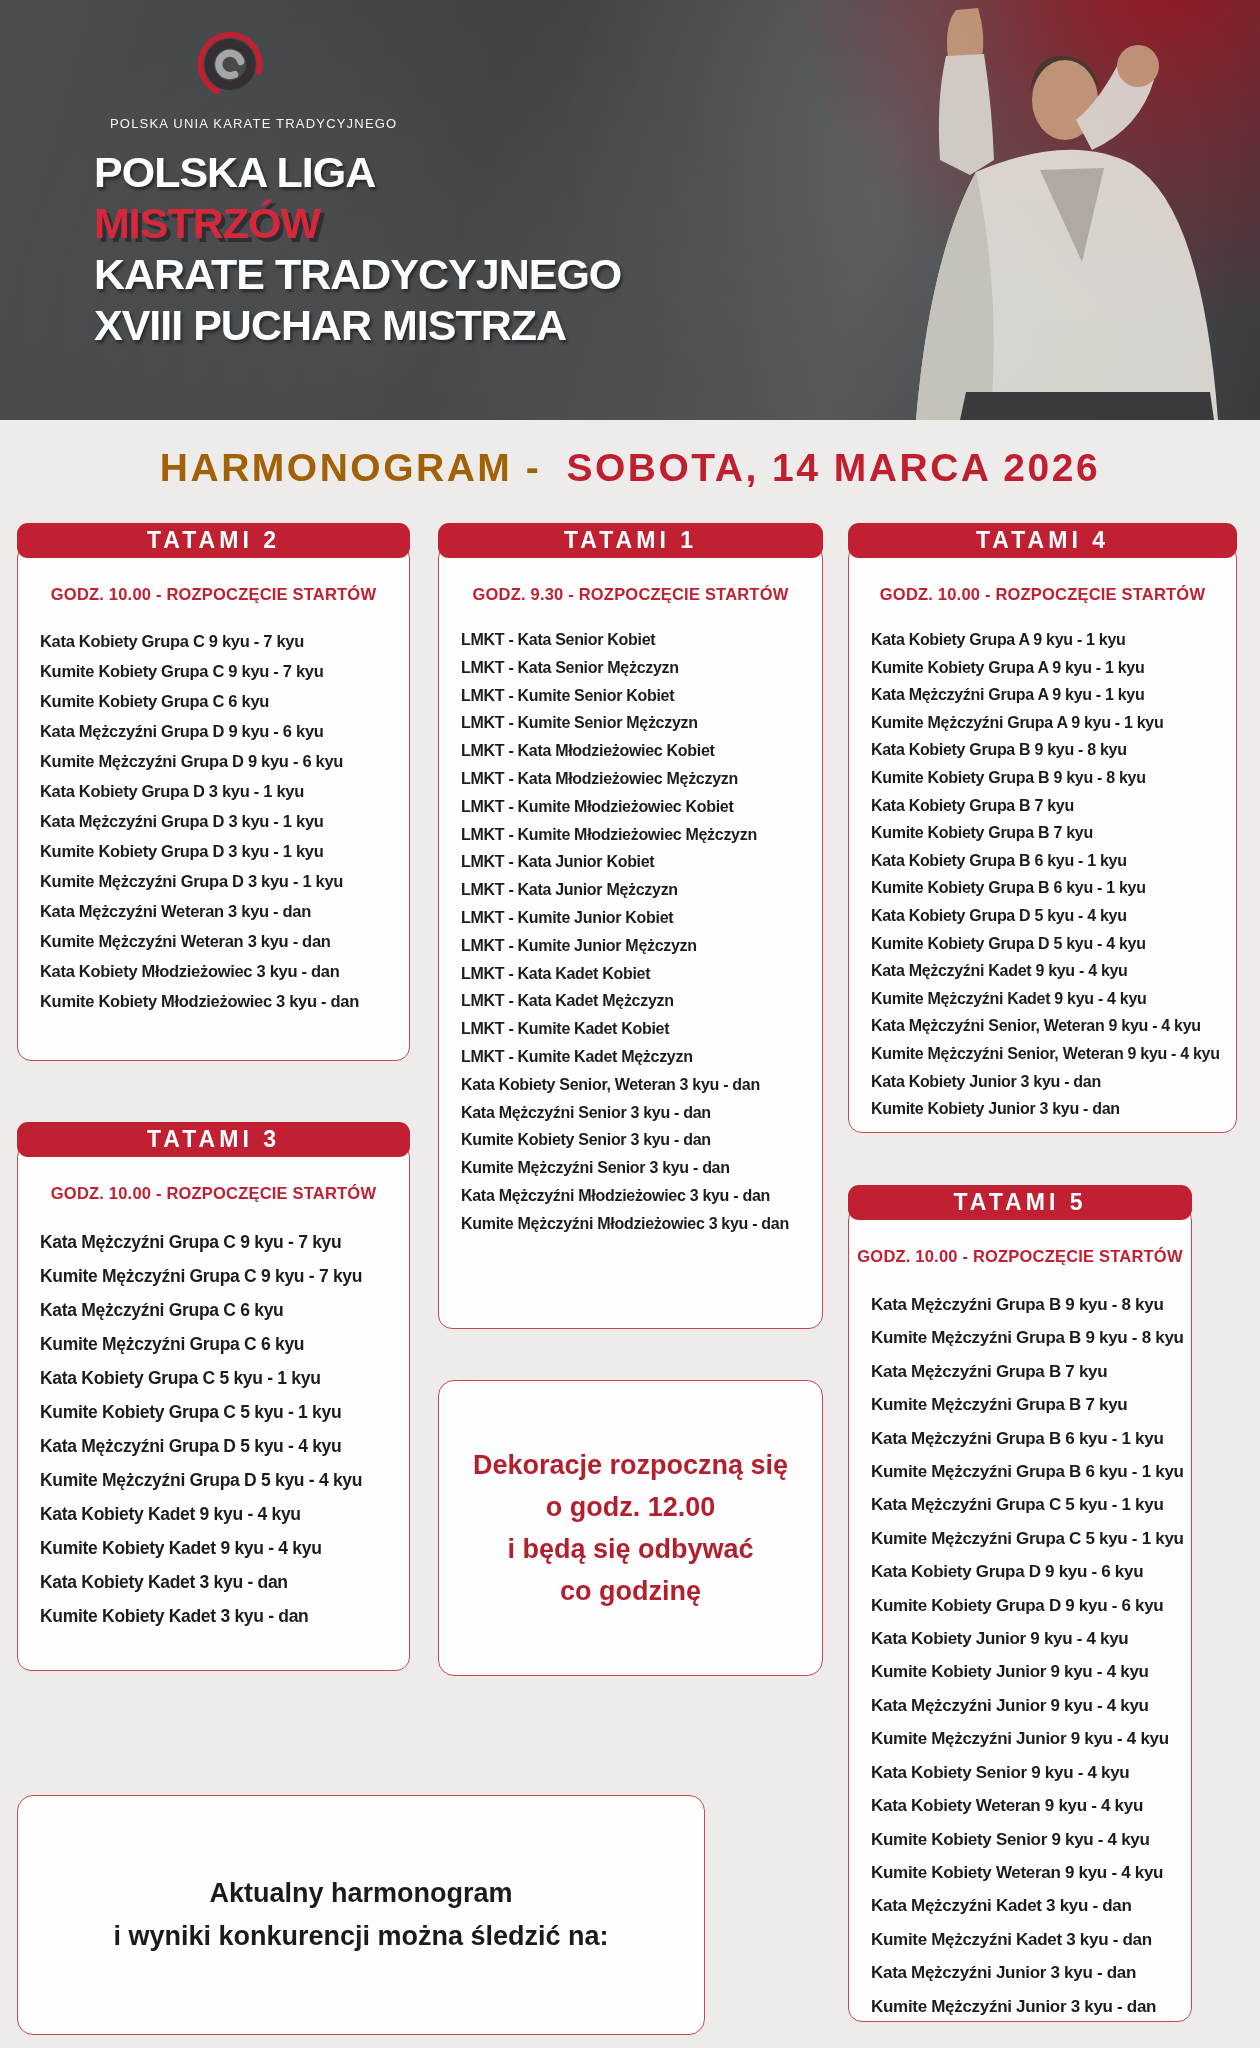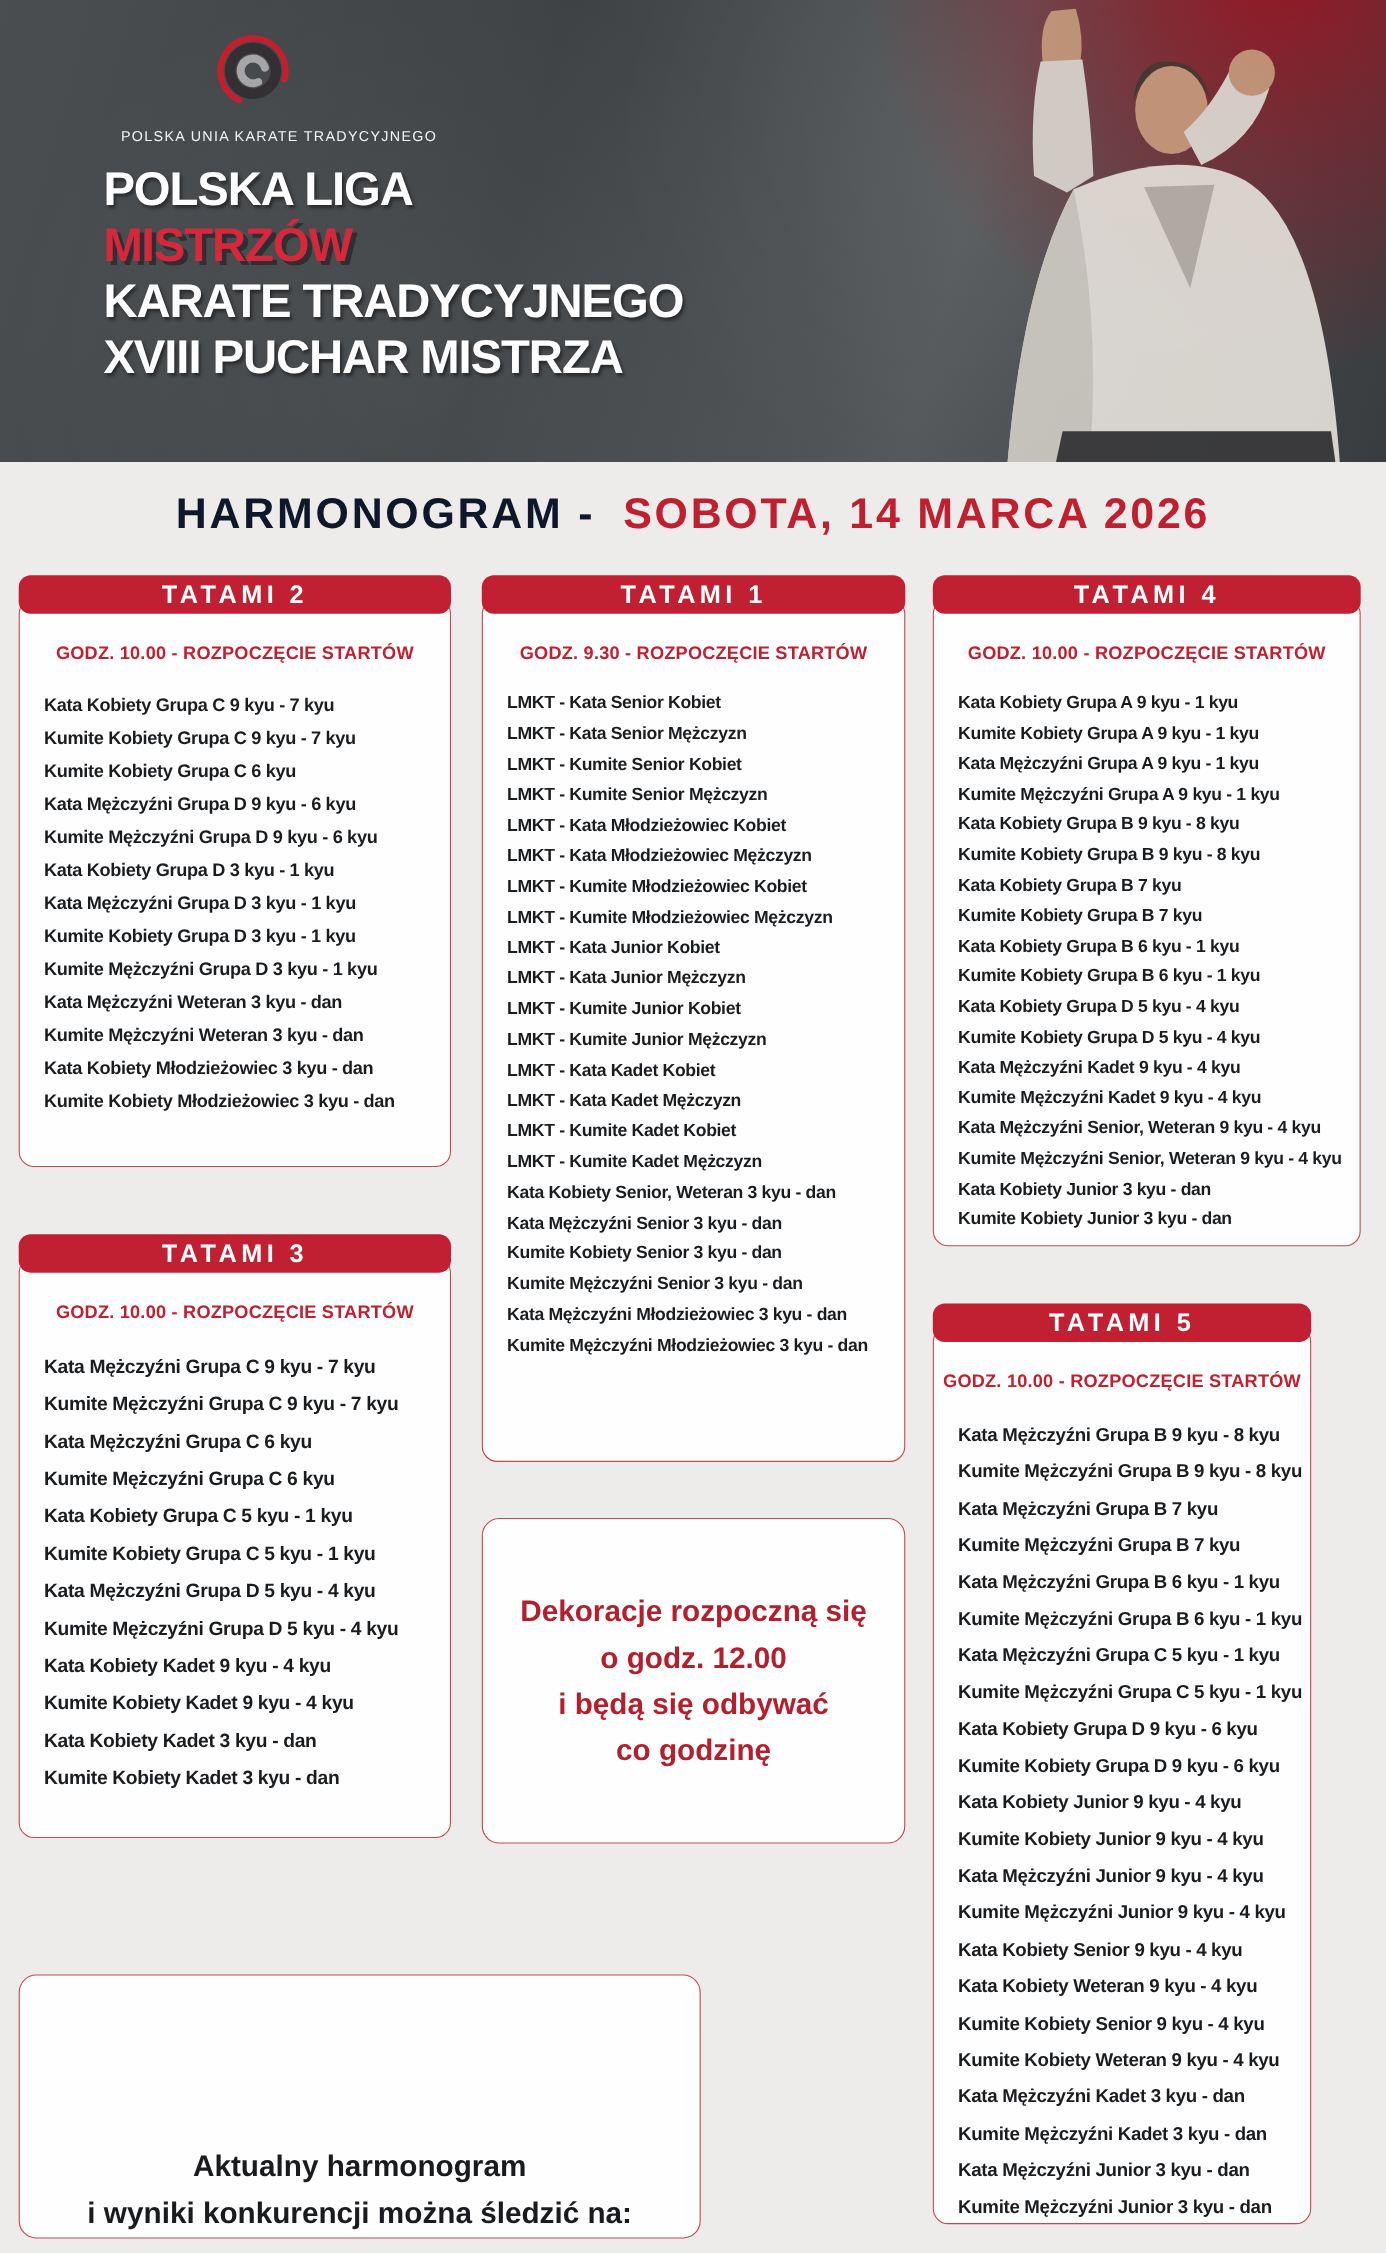--- a/index.html
+++ b/index.html
@@ -25,21 +25,21 @@
   }
   .title{position:absolute;left:94px;top:147px;margin:0;line-height:51px;font-weight:800;letter-spacing:-1px;}
   .t-line{display:block;font-size:43px;white-space:nowrap;}
   .t-white{color:#fdfdfd;text-shadow:2px 3px 3px rgba(15,15,18,.55);}
   .t-red{color:#d5293b;text-shadow:4px 4px 0 #2e2e33;}
   
   .schedule-heading{
     position:absolute;left:0;top:446px;width:1260px;text-align:center;
     font-size:39px;font-weight:800;letter-spacing:2.5px;white-space:nowrap;
   }
-  .h-black{color:#0f172a;}
+  .h-black{color:#a16207;}
   .h-red{color:#c01f2f;margin-left:12px;}
   
   .tatami{position:absolute;}
   .bar{
     position:relative;z-index:2;height:35px;border-radius:11px;
     background:#c02031;color:#ffffff;text-align:center;
     font-size:23px;font-weight:800;letter-spacing:4px;line-height:35px;
   }
   .card{
     position:relative;z-index:1;margin-top:-14px;
@@ -249,18 +249,18 @@
 
 <div class="notice deco" style="left:438px;top:1380px;width:385px;height:296px;">
   <ul>
       <li>Dekoracje rozpoczną się</li>
       <li>o godz. 12.00</li>
       <li>i będą się odbywać</li>
       <li>co godzinę</li>
     </ul>
 </div>
 
-<div class="notice footer-box" style="left:17px;top:1795px;width:620px;height:240px;align-items:flex-end;">
+<div class="notice footer-box" style="left:17px;top:1795px;width:688px;height:240px;">
   <ul>
       <li>Aktualny harmonogram</li>
       <li>i wyniki konkurencji można śledzić na:</li>
     </ul>
 </div>
 
 </body></html>

